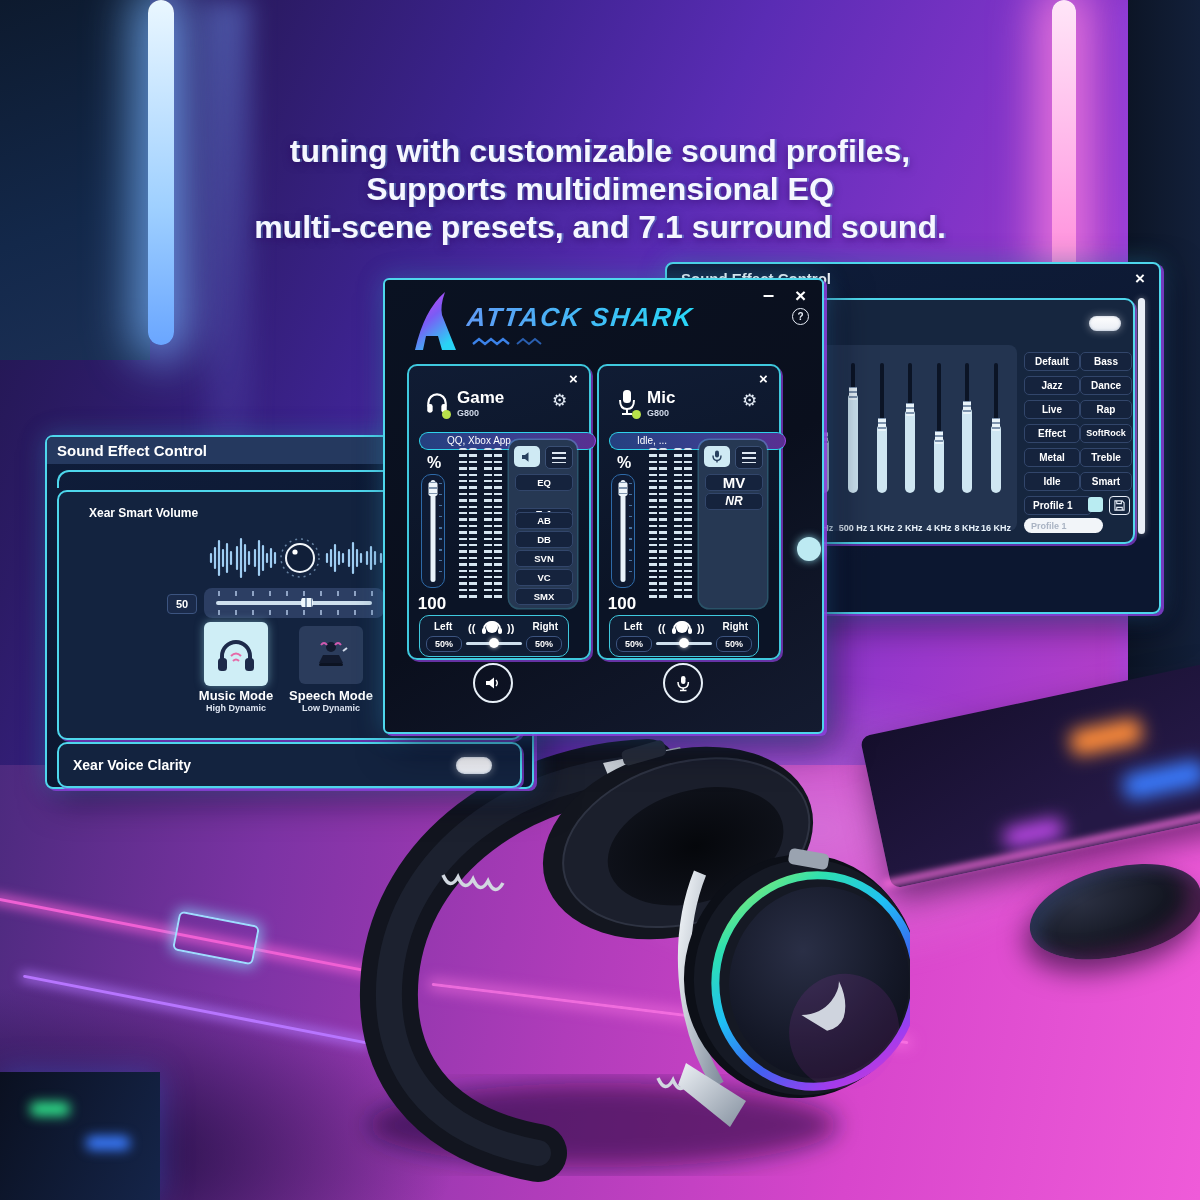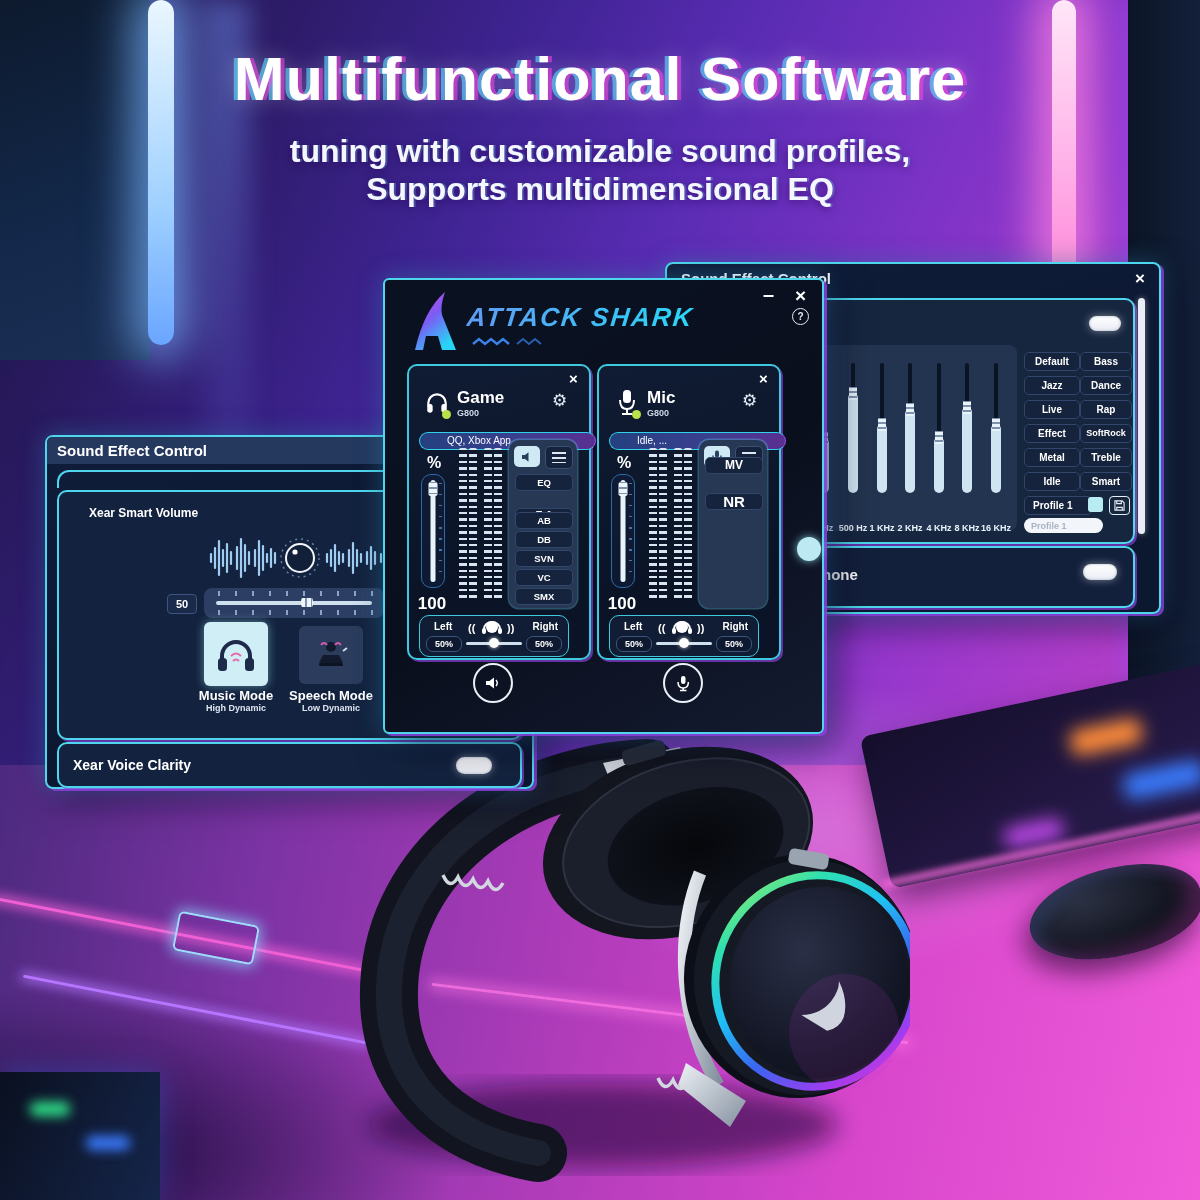--- a/index.html
+++ b/index.html
@@ -163,24 +163,24 @@
       <ellipse cx="452" cy="245" rx="116" ry="122" fill="#0c0f17"></ellipse>
       <ellipse cx="458" cy="245" rx="112" ry="118" fill="#151924"></ellipse>
       <ellipse cx="468" cy="247" rx="100" ry="106" fill="none" stroke="url(#rgb)" stroke-width="8"></ellipse>
       <ellipse cx="472" cy="248" rx="90" ry="96" fill="url(#cupface)"></ellipse>
       <ellipse cx="505" cy="292" rx="55" ry="58" fill="rgba(195,60,215,0.12)"></ellipse>
       <path d="M 488 294 L 460 283 Q 479 279 487 264 Q 493 252 491 243 Q 504 261 502 278 Q 500 289 488 294 Z" fill="#dde4ec" opacity="0.92"></path>
       <rect x="420" y="120" width="40" height="16" rx="5" fill="#9aa3b0"></rect>
     </g>
   </svg>
 
-  <div class="abs hero-title" style="z-index:3;">Multifunctional Software</div>
   <div class="abs hero-sub" style="z-index:3;">
     <div>tuning with customizable sound profiles,</div>
     <div>Supports multidimensional EQ</div>
+    <div>multi-scene presets, and 7.1 surround sound.</div>
   </div>
 
   <div class="abs win" style="left:665px;top:262px;width:492px;height:348px;z-index:4;">
     <div class="abs ttl" style="left:14px;top:6px;">Sound Effect Control</div>
     <div class="abs xbtn" style="right:14px;top:6px;">×</div>
 
     <div class="abs panel" style="left:18px;top:34px;width:446px;height:242px;background:#16263f;">
       <div class="abs tog" style="right:12px;top:16px;width:32px;height:15px;"></div>
 
       <div class="abs eqpanel" style="left:7px;top:45px;width:323px;height:186px;">
@@ -246,24 +246,20 @@
       <div class="abs savebtn" style="left:422px;top:196px;width:19px;height:17px;">
         <svg width="11" height="11" viewBox="0 0 12 12">
             <path d="M1 1 h8 l2 2 v8 h-10 z M3 1 v3 h5 v-3 M3 8 h6 v3 h-6 z" fill="none" stroke="#e8eef8" stroke-width="1.2"></path>
           </svg>
       </div>
       <input class="abs profinput" style="left: 337px; top: 218px; width: 72px; height: 15px;" value="Profile 1">
     </div>
 
     <div class="abs scroll" style="left:471px;top:34px;width:7px;height:236px;"></div>
 
-    <div class="abs panel" style="left:18px;top:282px;width:446px;height:58px;background:#13203c;">
-      <div class="abs" style="left:135px;top:18px;font-size:15px;font-weight:700;">hone</div>
-      <div class="abs tog" style="right:16px;top:16px;width:34px;height:16px;"></div>
-    </div>
   </div>
 
   <div class="abs win" style="left:45px;top:435px;width:485px;height:350px;z-index:4;">
     <div class="abs tbar" style="left:0;top:0;width:100%;height:27px;">
       <div class="ttl" style="padding:5px 0 0 10px;">Sound Effect Control</div>
     </div>
     <div class="abs" style="left:10px;top:33px;width:461px;height:16px;border:2px solid #4ed7ec;border-bottom:none;border-radius:12px 12px 0 0;"></div>
 
     <div class="abs panel" style="left:10px;top:53px;width:461px;height:246px;">
       <div class="abs" style="left:30px;top:14px;font-size:12px;font-weight:700;">Xear Smart Volume</div>
@@ -435,22 +431,22 @@
         <div class="abs icobtn" style="left:5px;top:6px;width:26px;height:21px;background:#cfeaf4;display:flex;align-items:center;justify-content:center;">
           <svg width="10" height="13" viewBox="0 0 10 13">
               <rect x="3" y="0.5" width="4" height="7" rx="2" fill="#28405e"></rect>
               <path d="M1 5.5 q0 5 4 5 t4 -5" stroke="#28405e" stroke-width="1.4" fill="none"></path>
               <line x1="5" y1="10.5" x2="5" y2="12.5" stroke="#28405e" stroke-width="1.4"></line>
             </svg>
         </div>
         <div class="abs icobtn" style="left:36px;top:6px;width:26px;height:21px;background:#16233c;border:1px solid #3a4f74;display:flex;align-items:center;justify-content:center;">
           <span class="bars3"></span>
         </div>
-        <div class="abs pillbtn" style="left:6px;top:17px;width:56px;height:15px;font-size:12px;line-height:15px;">MV</div>
-        <div class="abs pillbtn" style="left:6px;top:53px;width:56px;height:15px;font-size:15px;line-height:15px;">NR</div>
+        <div class="abs pillbtn" style="left:6px;top:34px;width:56px;height:15px;font-size:15px;line-height:15px;">MV</div>
+        <div class="abs pillbtn" style="left:6px;top:53px;width:56px;height:15px;font-size:12px;line-height:15px;font-style:italic;">NR</div>
       </div>
 
       <div class="abs bal" style="left:10px;top:249px;width:148px;height:40px;">
         <div class="abs ballbl" style="left:14px;top:5px;">Left</div>
         <div class="abs wavetxt" style="left:48px;top:6px;">((</div>
         <svg class="abs" style="left:60px;top:2px;" width="24" height="18" viewBox="0 0 24 18">
           <path d="M4 13 v-2 a8 7 0 0 1 16 0 v2" stroke="#fff" stroke-width="2" fill="none"></path>
           <circle cx="12" cy="9" r="6" fill="#fff"></circle>
           <rect x="2" y="10" width="4" height="6" rx="2" fill="#fff"></rect>
             <rect x="18" y="10" width="4" height="6" rx="2" fill="#fff"></rect>

